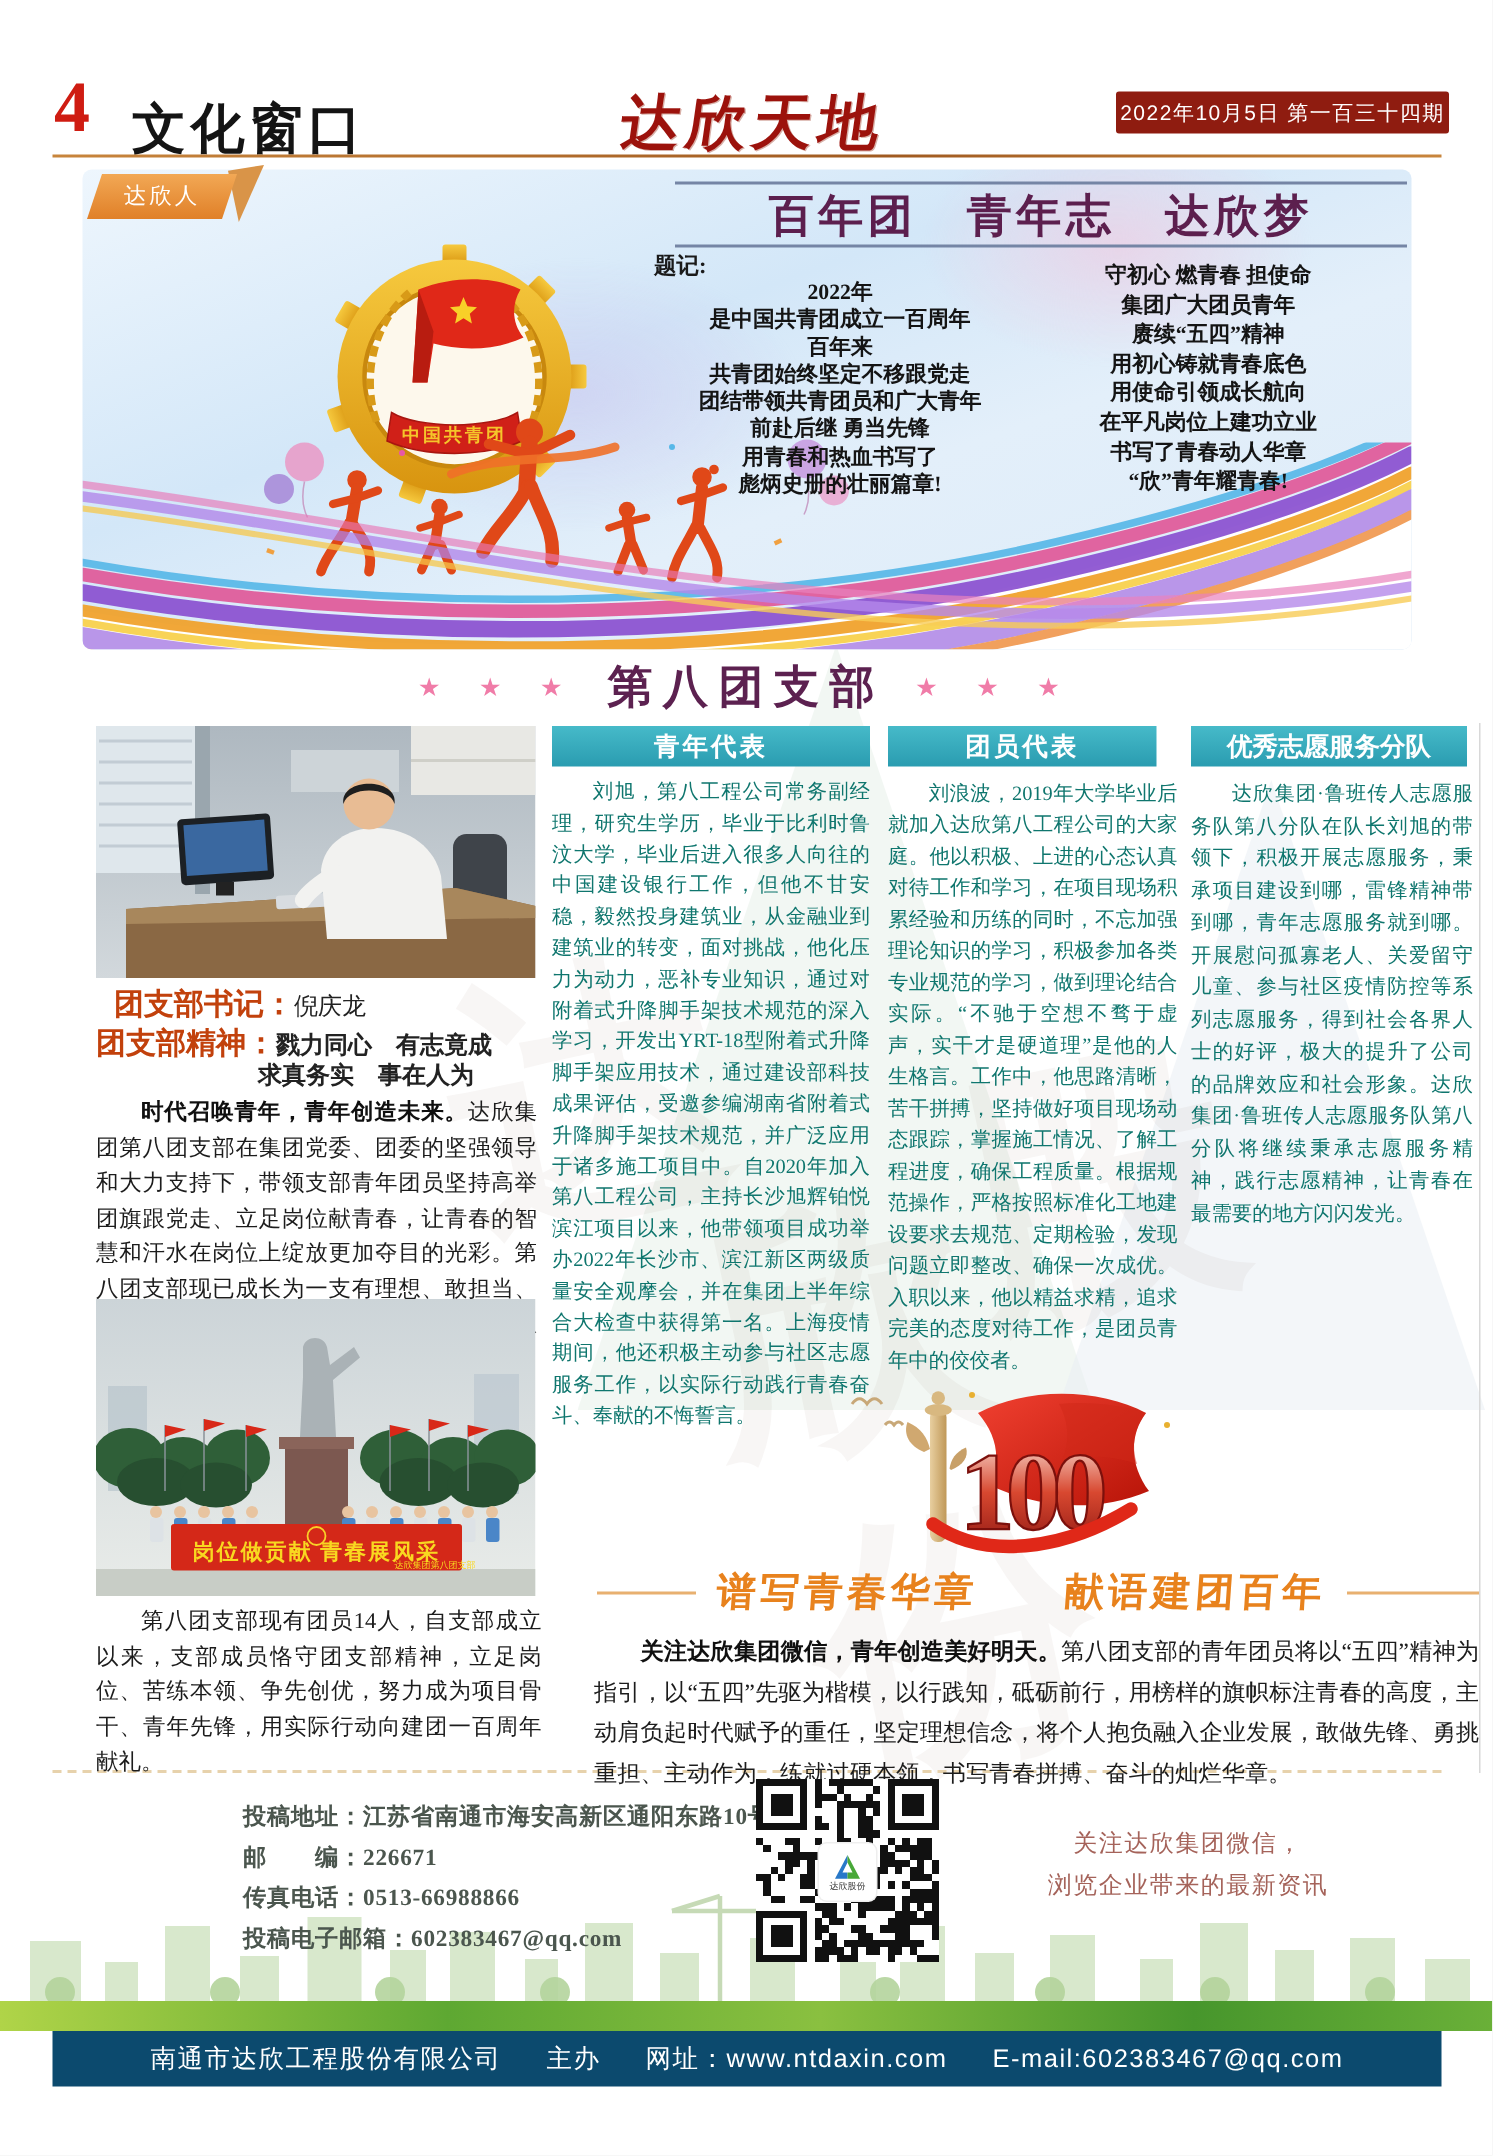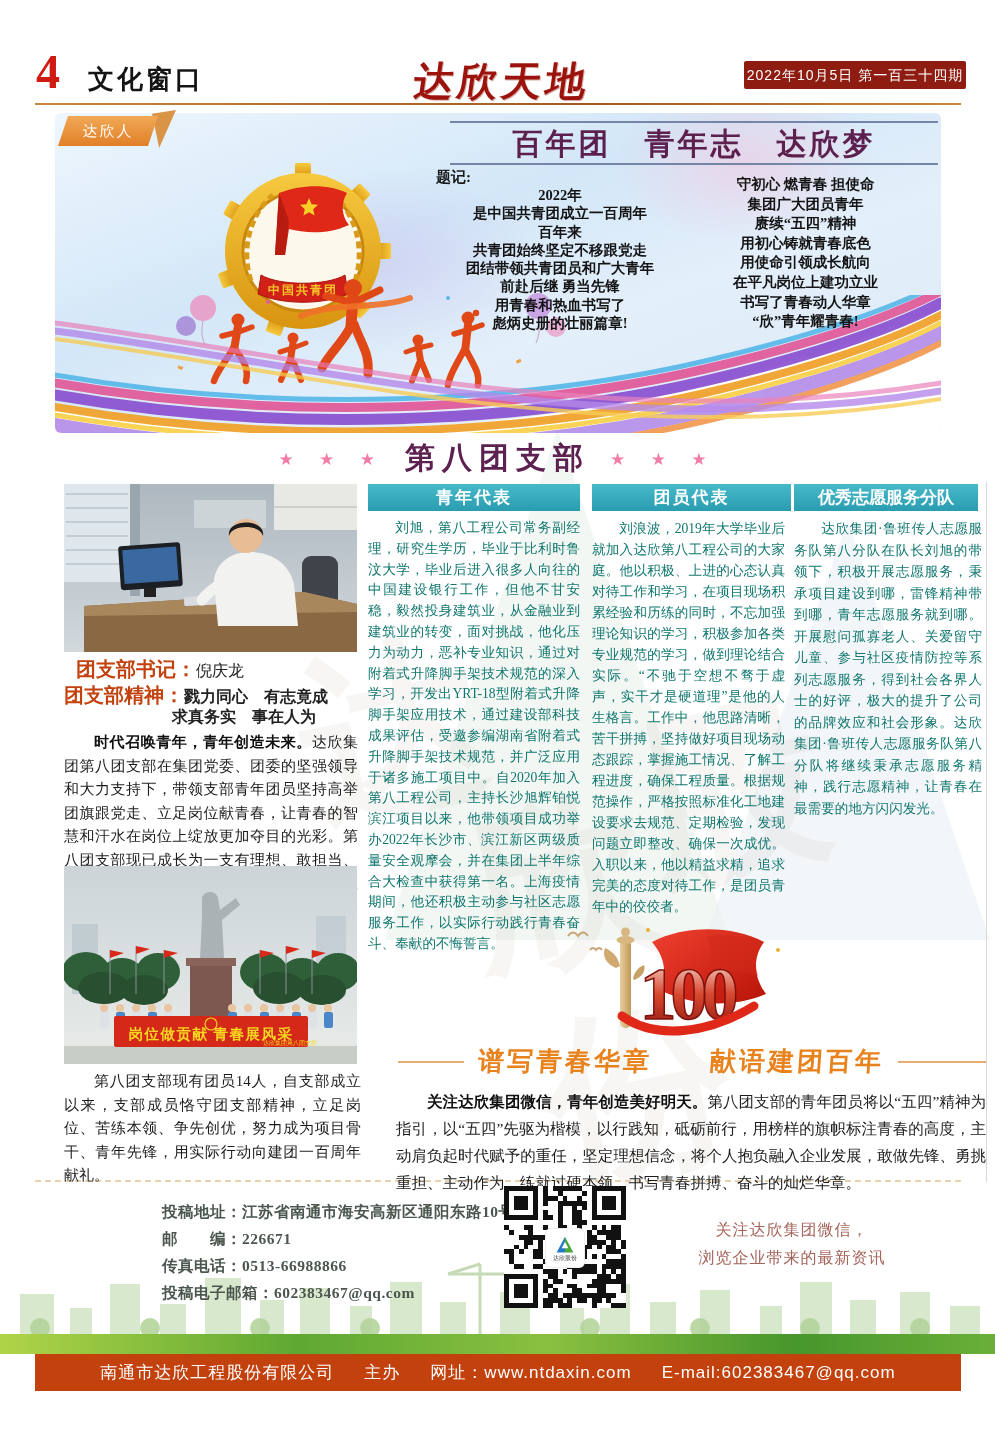--- a/index.html
+++ b/index.html
@@ -5,21 +5,21 @@
   html,body{margin:0;padding:0;background:#f2f2f2;}
   .page{position:relative;width:995px;height:1437px;margin:0 auto;background:#fff;overflow:hidden;
         font-family:"Liberation Serif",serif;color:#1a1a1a;}
   .abs{position:absolute;}
   .sans{font-family:"Liberation Sans",sans-serif;}
   .serif{font-family:"Liberation Serif",serif;}
   p{margin:0;}
 
   
   .page-num{left:36px;top:48px;font-size:48px;font-weight:bold;color:#cf1c12;line-height:1;}
-  .section-name{left:88px;top:62px;font-size:26px;font-weight:bold;color:#141414;letter-spacing:3px;}
+  .section-name{left:88px;top:62px;font-size:36px;font-weight:bold;color:#141414;letter-spacing:3px;}
   .masthead{left:392px;top:54px;width:220px;font-size:40px;font-weight:bold;color:#9c120c;
             text-align:center;transform:skewX(-8deg);letter-spacing:4px;text-shadow:1px 1px 0 #d8b0a8;}
   .issue-bar{left:744px;top:61px;width:222px;height:28px;background:#8f1c10;border-radius:2px;
              color:#fff;font-size:14px;line-height:28px;text-align:center;letter-spacing:1px;}
   .header-rule{left:35px;top:103px;width:926px;height:2px;background:linear-gradient(90deg,#c8853c,#a05a20 60%,#c8853c);}
 
   
   .hero{left:55px;top:113px;width:886px;height:320px;border-radius:6px;overflow:hidden;
         background:linear-gradient(160deg,#eef6fd 0%,#d3e7f8 38%,#e3effa 62%,#dcebf8 100%);}
   .blob{border-radius:50%;filter:blur(2px);}
@@ -65,21 +65,21 @@
   .dashed-div{left:35px;top:1180px;width:926px;border-top:2px dashed #e7d2ac;}
 
   .contact-row{font-size:15.5px;line-height:27px;color:#4b564e;font-weight:600;letter-spacing:.5px;}
   .wechat{font-size:16px;line-height:28px;color:#a5635a;text-align:center;letter-spacing:1px;}
 
   .qr-box{left:504px;top:1186px;width:122px;height:122px;background:#fff;z-index:3;}
   .qr-logo{left:546px;top:1229px;width:38px;height:38px;background:#fff;border-radius:5px;z-index:4;
            display:flex;flex-direction:column;align-items:center;justify-content:center;box-shadow:0 0 0 1px #eee;}
   .qr-logo-text{font-size:6px;color:#333;line-height:1;}
 
-  .footer-bar{left:35px;top:1354px;width:926px;height:37px;background:#c2410c;color:#fff;z-index:3;
+  .footer-bar{left:35px;top:1354px;width:926px;height:37px;background:#0c4a6e;color:#fff;z-index:3;
               display:flex;align-items:center;justify-content:center;gap:30px;
               font-family:"Liberation Sans",sans-serif;font-size:17px;letter-spacing:1px;}
   .vrule{left:986px;top:482px;width:1px;height:700px;background:#d8d8d8;z-index:1;}
 </style>
 </head>
 <body>
 
 <div class="page">
 
   <div class="abs page-num serif">4</div>
@@ -358,21 +358,21 @@
     </g>
   </svg>
 
   <p class="abs body-p" style="left:64px;top:1070px;width:297px;">
     <span>第八团支部现有团员14人，自支部成立以来，支部成员恪守团支部精神，立足岗位、苦练本领、争先创优，努力成为项目骨干、青年先锋，用实际行动向建团一百周年献礼。</span>
   </p>
 
   <div class="abs col-header sans" style="left:368px;top:484px;width:212px;">青年代表</div>
   <div class="abs col-body serif" style="left:368px;top:518px;width:212px;height:452px;">刘旭，第八工程公司常务副经理，研究生学历，毕业于比利时鲁汶大学，毕业后进入很多人向往的中国建设银行工作，但他不甘安稳，毅然投身建筑业，从金融业到建筑业的转变，面对挑战，他化压力为动力，恶补专业知识，通过对附着式升降脚手架技术规范的深入学习，开发出YRT-18型附着式升降脚手架应用技术，通过建设部科技成果评估，受邀参编湖南省附着式升降脚手架技术规范，并广泛应用于诸多施工项目中。自2020年加入第八工程公司，主持长沙旭辉铂悦滨江项目以来，他带领项目成功举办2022年长沙市、滨江新区两级质量安全观摩会，并在集团上半年综合大检查中获得第一名。上海疫情期间，他还积极主动参与社区志愿服务工作，以实际行动践行青春奋斗、奉献的不悔誓言。</div>
 
-  <div class="abs col-header sans" style="left:592px;top:484px;width:199px;font-family:Liberation Serif, serif;">团员代表</div>
+  <div class="abs col-header sans" style="left:592px;top:484px;width:179px;font-family:Liberation Serif, serif;">团员代表</div>
   <div class="abs col-body serif" style="left:592px;top:518px;width:193px;height:420px;line-height:21px;">刘浪波，2019年大学毕业后就加入达欣第八工程公司的大家庭。他以积极、上进的心态认真对待工作和学习，在项目现场积累经验和历练的同时，不忘加强理论知识的学习，积极参加各类专业规范的学习，做到理论结合实际。“不驰于空想不骛于虚声，实干才是硬道理”是他的人生格言。工作中，他思路清晰，苦干拼搏，坚持做好项目现场动态跟踪，掌握施工情况、了解工程进度，确保工程质量。根据规范操作，严格按照标准化工地建设要求去规范、定期检验，发现问题立即整改、确保一次成优。入职以来，他以精益求精，追求完美的态度对待工作，是团员青年中的佼佼者。</div>
 
   <div class="abs col-header sans" style="left:794px;top:484px;width:184px;letter-spacing:0;">优秀志愿服务分队</div>
   <div class="abs col-body serif" style="left:794px;top:518px;width:188px;height:400px;line-height:21.5px;">达欣集团·鲁班传人志愿服务队第八分队在队长刘旭的带领下，积极开展志愿服务，秉承项目建设到哪，雷锋精神带到哪，青年志愿服务就到哪。开展慰问孤寡老人、关爱留守儿童、参与社区疫情防控等系列志愿服务，得到社会各界人士的好评，极大的提升了公司的品牌效应和社会形象。达欣集团·鲁班传人志愿服务队第八分队将继续秉承志愿服务精神，践行志愿精神，让青春在最需要的地方闪闪发光。</div>
 
   <svg class="abs z2" style="left:556px;top:920px;width:250px;height:128px;" viewBox="0 0 250 128">
     <defs>
       <linearGradient id="gFlag" x1="0" y1="0" x2="1" y2="1">
           <stop offset="0" stop-color="#f04030"></stop>
           <stop offset="1" stop-color="#b81408"></stop>

